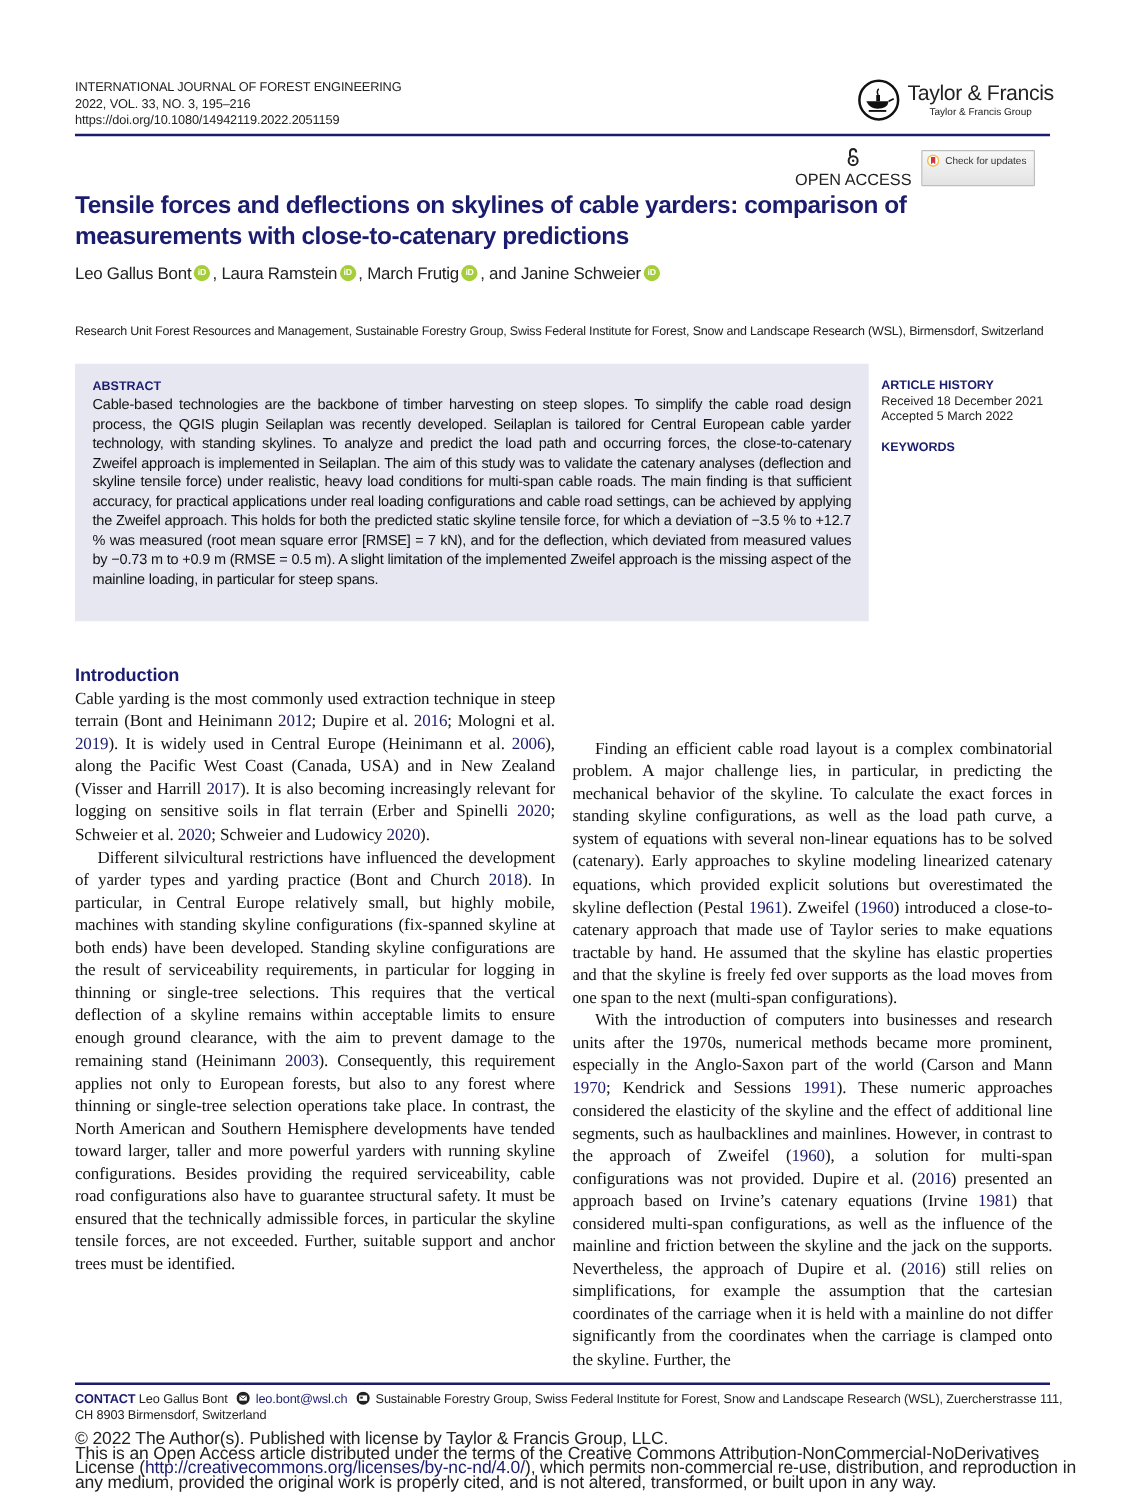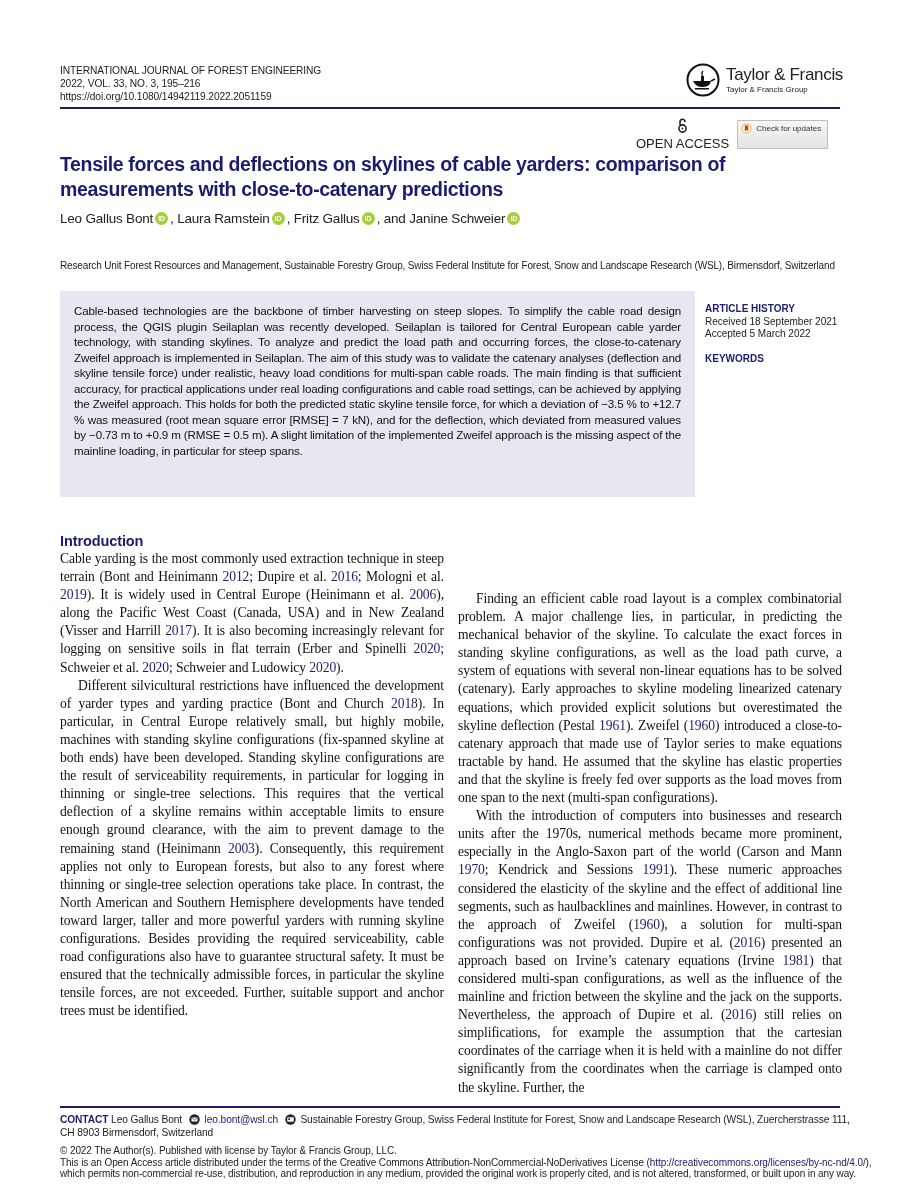--- a/index.html
+++ b/index.html
@@ -2,21 +2,21 @@
 <html><head>
 <meta charset="utf-8">
 <style>
   * { box-sizing: border-box; margin: 0; padding: 0; }
   html, body { width: 899px; height: 1200px; background: #ffffff; overflow: hidden; }
   body { position: relative; font-family: "Liberation Sans", sans-serif; color: #1a1a1a; }
 
   .journal-meta { position: absolute; left: 60px; top: 64px; font-size: 10.2px; line-height: 13px; color: #222; letter-spacing: -0.1px; }
   .header-rule { position: absolute; left: 60px; top: 107px; width: 780px; height: 2px; background: #1c1c6e; }
 
-  .publisher { position: absolute; left: 686px; top: 63px; display: flex; align-items: center; gap: 6px; }
+  .publisher { position: absolute; left: 686px; top: 63px; display: flex; align-items: center; gap: 6px; text-align: center; }
   .publisher-logo { width: 34px; height: 34px; }
   .publisher-name { font-size: 17px; line-height: 18px; color: #222; letter-spacing: -0.3px; }
   .publisher-group { font-size: 8px; color: #222; margin-top: 1px; }
 
   .access-row { position: absolute; left: 636px; top: 118px; display: flex; align-items: center; gap: 8px; }
   .open-access { display: flex; align-items: center; gap: 3px; font-size: 13px; color: #222; flex-direction: column; }
   .oa-icon { width: 11px; height: 15px; }
   .check-updates { display: flex; align-items: center; gap: 4px; border: 1px solid #bdbdbd; background: linear-gradient(#f7f7f7, #e3e3e3); padding: 2px 6px 14px 3px; font-size: 8px; color: #333; border-radius: 1px; }
   .cu-icon { width: 11px; height: 11px; }
 
@@ -39,21 +39,21 @@
   .section-heading { font-family: "Liberation Sans", sans-serif; font-size: 14.5px; font-weight: bold; color: #1c1c6e; line-height: 18px; }
   .para { text-indent: 0; }
   .para.indent { text-indent: 18px; }
   .cite { color: #1c1c6e; }
 
   .footer-rule { position: absolute; left: 60px; top: 1106px; width: 780px; height: 2px; background: #1c1c6e; }
   .contact { position: absolute; left: 60px; top: 1113px; width: 800px; font-size: 10.2px; line-height: 13px; color: #222; letter-spacing: -0.1px; }
   .contact-label { font-weight: bold; color: #1c1c6e; }
   .mail-icon, .addr-icon { display: inline-block; width: 11px; height: 11px; vertical-align: -2px; margin: 0 2px 0 4px; }
   .link { color: #1c1c6e; }
-  .copyright { position: absolute; left: 60px; top: 1145px; width: 820px; font-size: 10px; line-height: 11.5px; color: #222; letter-spacing: -0.1px; }
+  .copyright { position: absolute; left: 60px; top: 1145px; width: 820px; font-size: 14px; line-height: 11.5px; color: #222; letter-spacing: -0.1px; }
 </style>
 </head>
 <body>
 
 <div class="journal-meta">
   <div>INTERNATIONAL JOURNAL OF FOREST ENGINEERING</div>
   <div>2022, VOL. 33, NO. 3, 195–216</div>
   <div>https://doi.org/10.1080/14942119.2022.2051159</div>
 </div>
 
@@ -95,37 +95,38 @@
 
 <h1 class="title">Tensile forces and deflections on skylines of cable yarders: comparison of measurements with close-to-catenary predictions</h1>
 
 <div class="authors">
   <span>Leo Gallus Bont</span>
   <span class="orcid">iD</span>
   <span style="white-space:pre">, </span>
   <span>Laura Ramstein</span>
   <span class="orcid">iD</span>
   <span style="white-space:pre">, </span>
-  <span>Fritz Gallus</span>
+  <span>March Frutig</span>
   <span class="orcid">iD</span>
   <span style="white-space:pre">, and </span>
   <span>Janine Schweier</span>
   <span class="orcid">iD</span>
 </div>
 
 <div class="affiliation">Research Unit Forest Resources and Management, Sustainable Forestry Group, Swiss Federal Institute for Forest, Snow and Landscape Research (WSL), Birmensdorf, Switzerland</div>
 
 <div class="abstract-box">
+  <div class="abstract-heading">ABSTRACT</div>
   <p class="abstract-text">Cable-based technologies are the backbone of timber harvesting on steep slopes. To simplify the cable road design process, the QGIS plugin Seilaplan was recently developed. Seilaplan is tailored for Central European cable yarder technology, with standing skylines. To analyze and predict the load path and occurring forces, the close-to-catenary Zweifel approach is implemented in Seilaplan. The aim of this study was to validate the catenary analyses (deflection and skyline tensile force) under realistic, heavy load conditions for multi-span cable roads. The main finding is that sufficient accuracy, for practical applica­tions under real loading configurations and cable road settings, can be achieved by applying the Zweifel approach. This holds for both the predicted static skyline tensile force, for which a deviation of −3.5 % to +12.7 % was measured (root mean square error [RMSE] = 7 kN), and for the deflection, which deviated from measured values by −0.73 m to +0.9 m (RMSE = 0.5 m). A slight limitation of the implemented Zweifel approach is the missing aspect of the mainline loading, in particular for steep spans.</p>
 </div>
 
 <div class="sidebar">
   <div class="side-block">
     <div class="side-heading">ARTICLE HISTORY</div>
-    <div>Received 18 September 2021</div>
+    <div>Received 18 December 2021</div>
     <div>Accepted 5 March 2022</div>
   </div>
   <div class="side-block">
     <div class="side-heading">KEYWORDS</div>
   </div>
 </div>
 
 <div class="col col-left">
   <h2 class="section-heading">Introduction</h2>
   <div>

